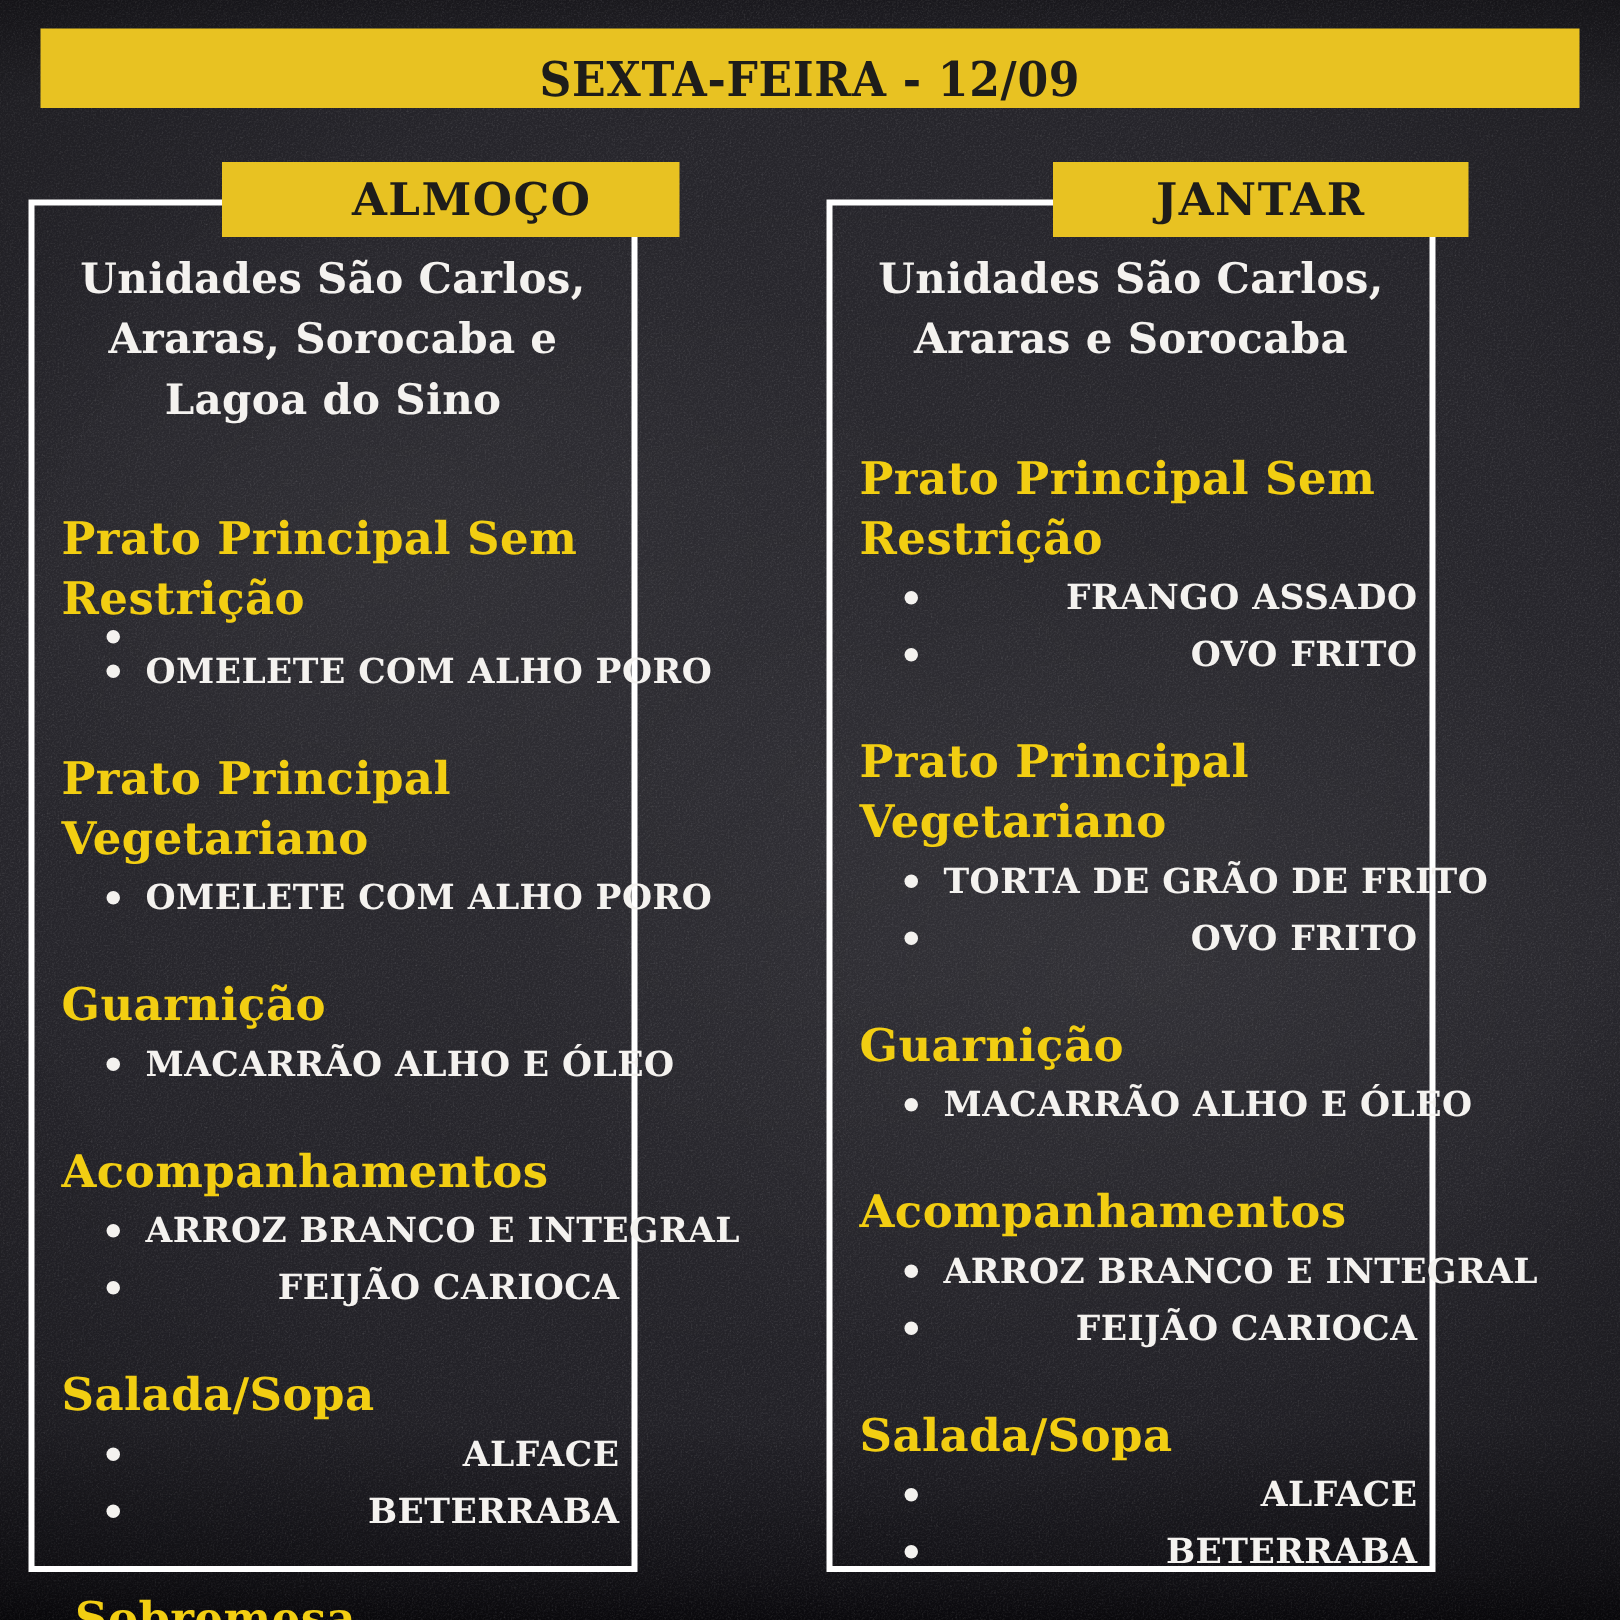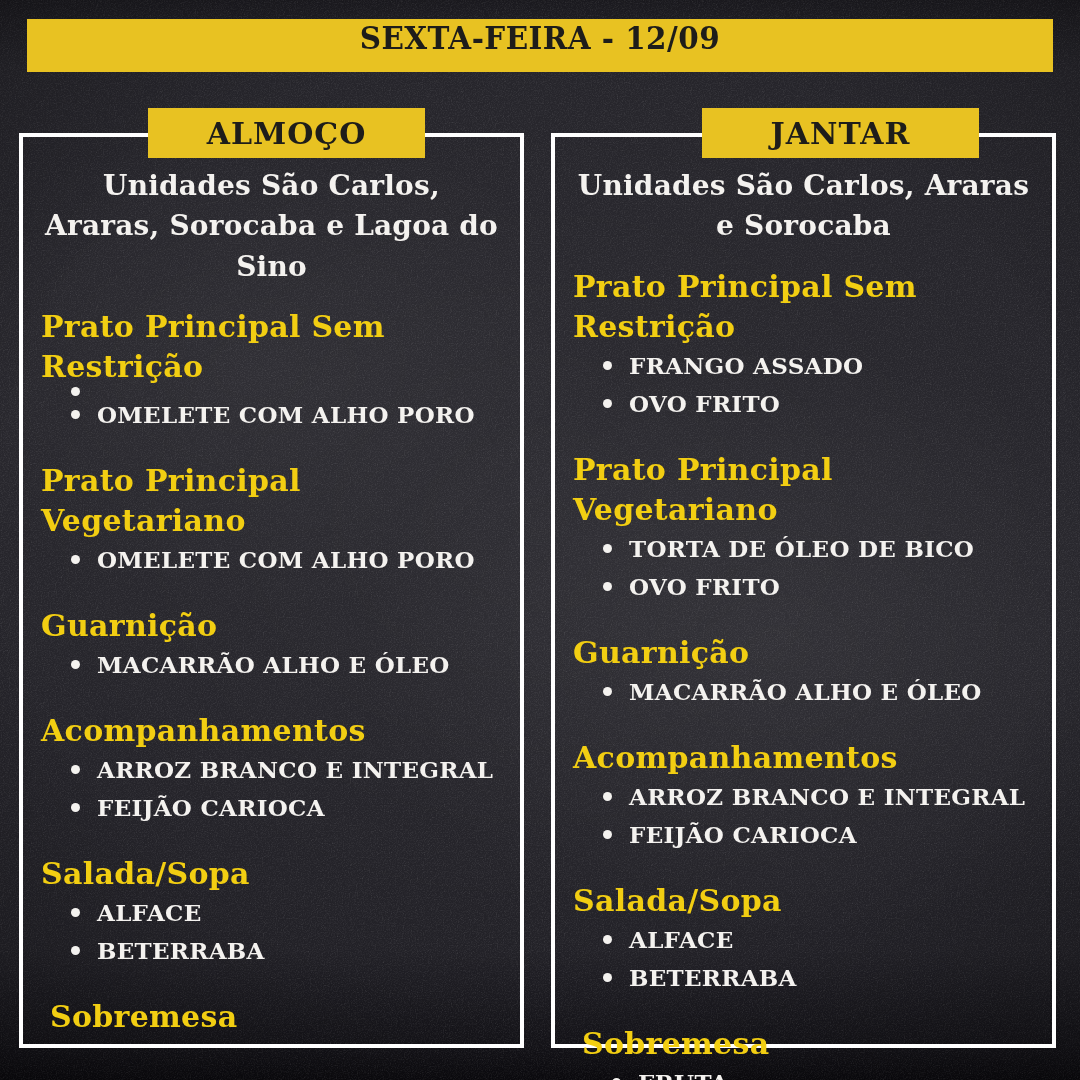--- a/index.html
+++ b/index.html
@@ -16,62 +16,63 @@
   }
 
   
   .noise-layer { position: absolute; inset: 0; z-index: 0; pointer-events: none; opacity: 0.5; }
   .vignette { position: absolute; inset: 0; z-index: 1; pointer-events: none;
     background: radial-gradient(ellipse 90% 80% at 50% 48%, transparent 55%, rgba(0,0,0,0.38) 100%); }
 
   .banner {
     position: absolute; left: 27px; top: 19px; width: 1026px; height: 53px;
     background: var(--banner_yellow, #E8C222);
-    display: flex; align-items: flex-start; justify-content: center; z-index: 2;
+    display: flex; align-items: flex-end; justify-content: center; z-index: 2;
   }
   .banner-text {
     font-size: 32px; font-weight: bold; color: var(--banner_text, #1e1d1a);
     letter-spacing: 0.5px; transform: scaleX(0.92); white-space: nowrap;
   }
 
   .menu-box {
-    position: absolute; top: 133px; height: 915px; width: 505px;
+    position: absolute; top: 133px; height: 915px; width: 406px;
     border: 4px solid var(--border_white, #ffffff);
     box-sizing: border-box; z-index: 2; background: transparent;
   }
   .box-left  { left: 19px; }
   .box-right { left: 551px; }
 
   .tab {
     position: absolute; top: 108px; height: 50px; width: 277px;
     background: var(--banner_yellow, #E8C222);
     display: flex; align-items: center; justify-content: center; z-index: 3;
   }
-  .tab-left  { left: 148px; }
+  .tab-left  { left: 148px; padding-left: 28px; }
   .tab-right { left: 702px; }
   .tab-text { font-size: 30px; font-weight: bold; color: var(--banner_text, #1e1d1a); letter-spacing: 1px; }
 
   .subtitle {
     margin: 29px 20px 0 20px; text-align: center;
     color: var(--text_white, #f4f2ef);
     font-size: 28px; font-weight: bold; line-height: 1.44; letter-spacing: 0.2px;
   }
 
   .sections { padding: 20px 8px 0 18px; }
-  .section { margin-bottom: 27px; }
+  .section { margin-bottom: 27px; margin-top: 33px; }
   .section:last-child { padding-left: 9px; margin-bottom: 0; }
   .section-heading {
     color: var(--heading_yellow, #F2CE12);
     font-size: 30px; font-weight: bold; line-height: 40px; letter-spacing: 0.3px;
   }
   .item {
     display: flex; align-items: center;
     color: var(--text_white, #f4f2ef);
     font-size: 23px; font-weight: bold; line-height: 38px; letter-spacing: 0.3px;
     white-space: nowrap;
+    justify-content: space-between;
   }
   .bullet {
     width: 9px; height: 9px; border-radius: 50%;
     background: var(--text_white, #f4f2ef);
     margin: 0 17px 0 30px; flex: 0 0 9px;
   }
 </style>
 </head>
 <body>
 
@@ -171,21 +172,21 @@
       <div class="item">
           <span class="bullet"></span>
           <span>OVO FRITO</span>
         </div>
     </div>
 
     <div class="section">
       <div class="section-heading">Prato Principal Vegetariano</div>
       <div class="item">
           <span class="bullet"></span>
-          <span>TORTA DE ÓLEO DE BICO</span>
+          <span>TORTA DE GRÃO DE FRITO</span>
         </div>
       <div class="item">
           <span class="bullet"></span>
           <span>OVO FRITO</span>
         </div>
     </div>
 
     <div class="section">
       <div class="section-heading">Guarnição</div>
       <div class="item">

